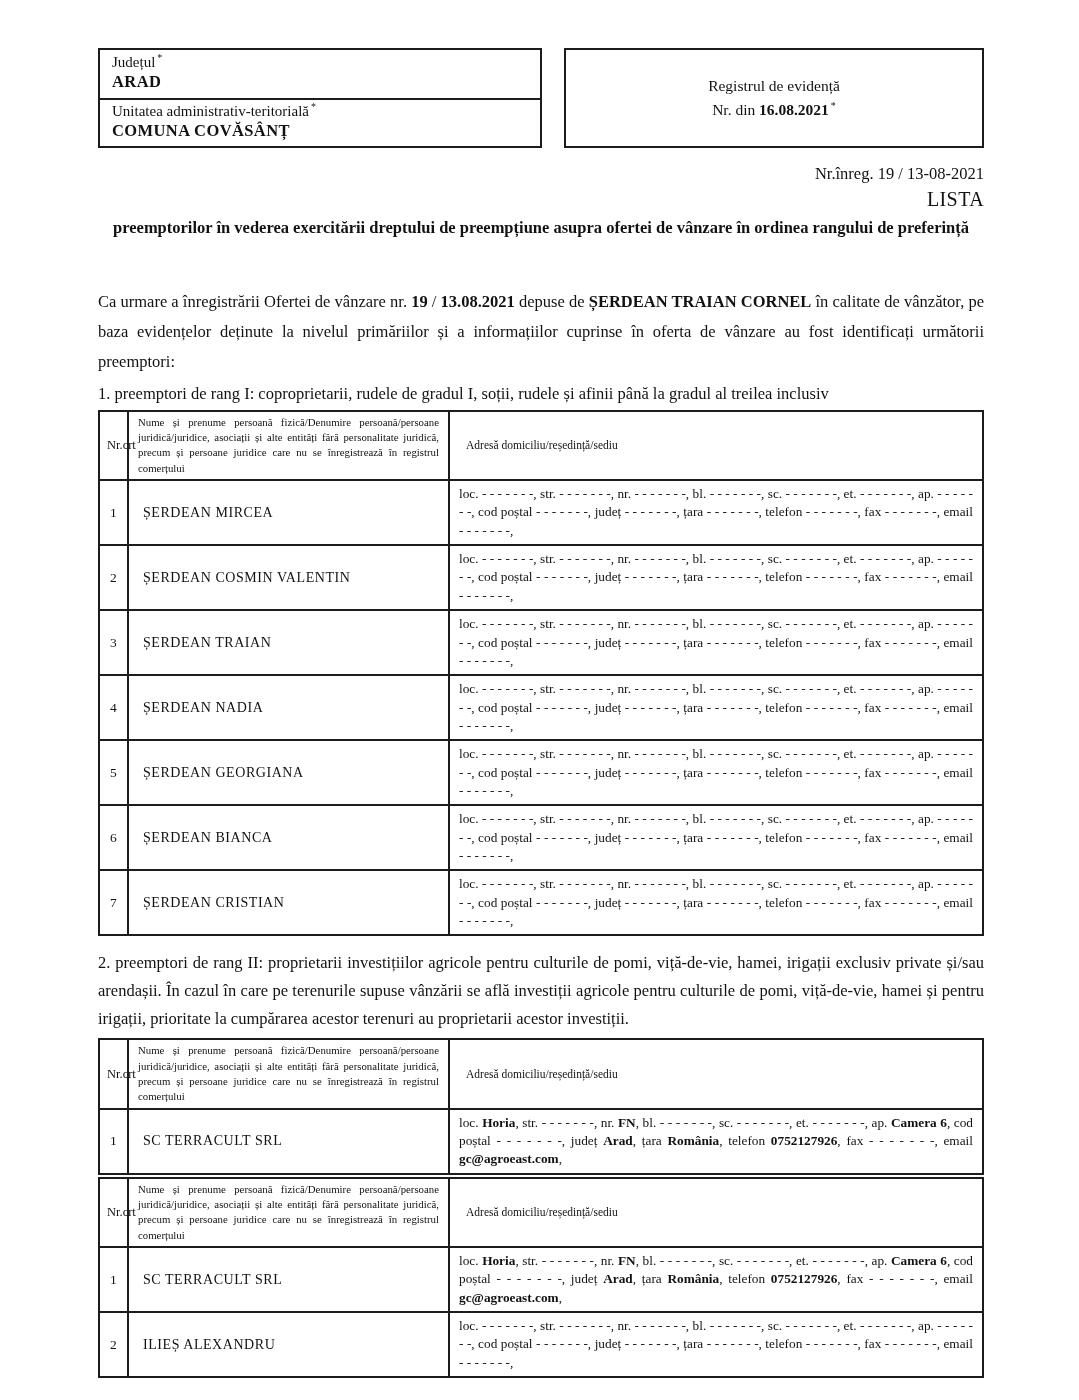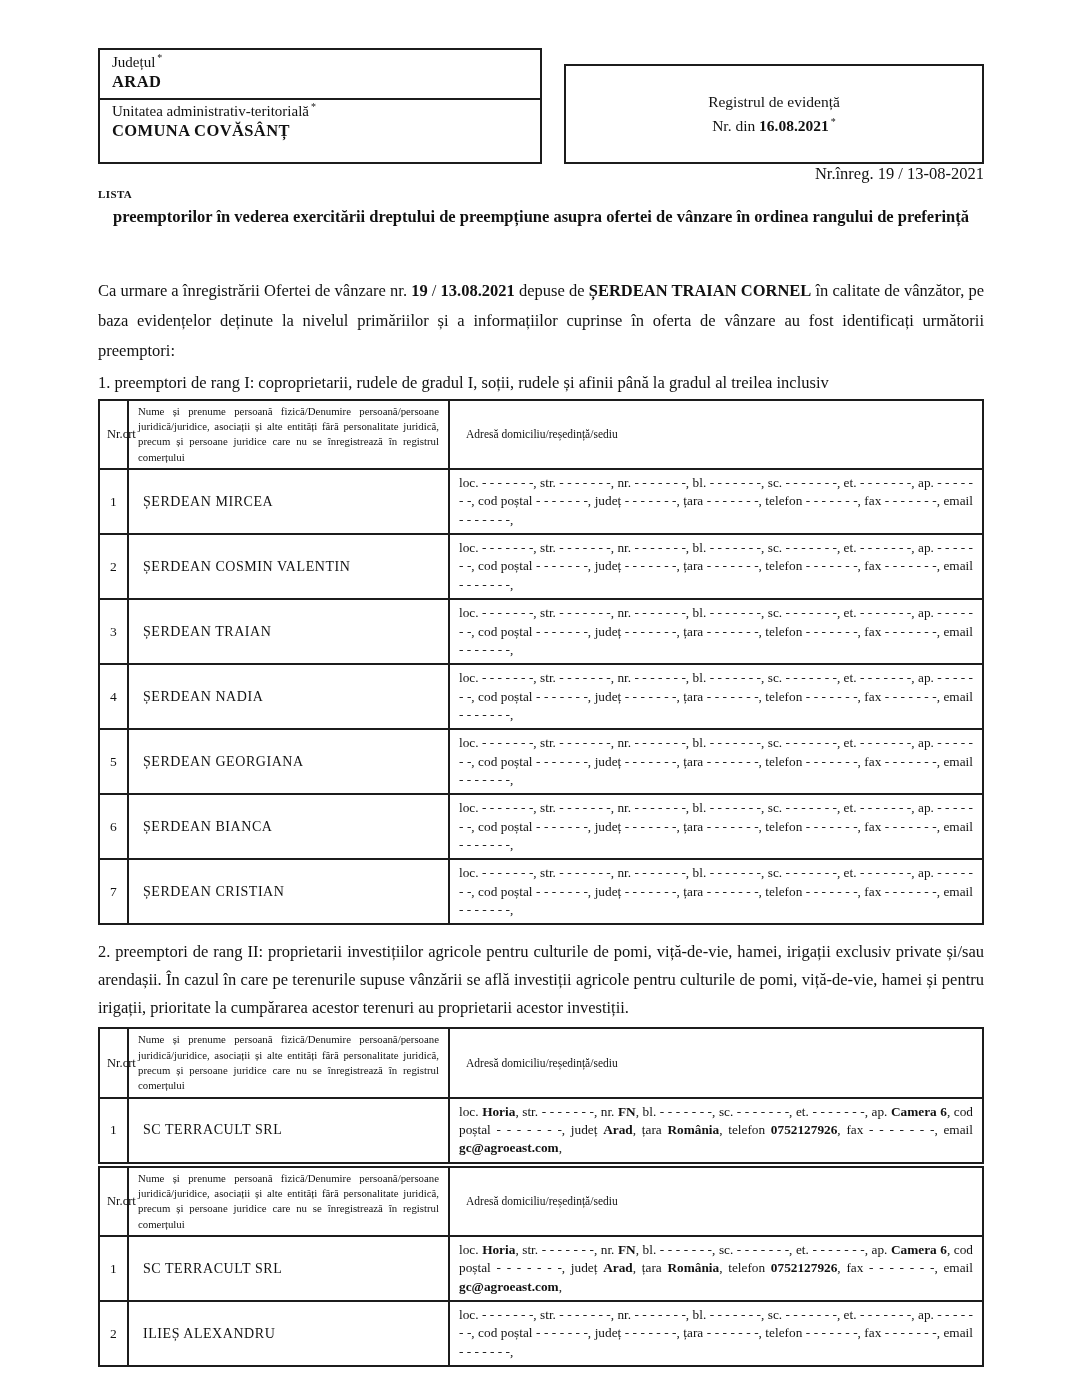--- a/index.html
+++ b/index.html
@@ -3,33 +3,33 @@
 <meta charset="utf-8">
 <style>
   html,body{margin:0;padding:0;background:#ffffff;}
   .page{
     width:1079px;height:1400px;overflow:hidden;box-sizing:border-box;
     padding:48px 95px 0 98px;background:#ffffff;color:#121212;
     font-family:"Liberation Serif","DejaVu Serif",serif;
     position:relative;
   }
   
-  .header-row{display:flex;align-items:flex-end;gap:20px;}
+  .header-row{display:flex;align-items:center;gap:20px;}
   .header-left{width:444px;display:flex;flex-direction:column;}
   .hdr-box{border:2px solid #1c1c1c;box-sizing:border-box;background:#fff;}
   .judet-box{height:52px;padding:4px 12px 2px;}
-  .uat-box{height:66px;margin-top:-2px;padding:3px 12px 0;}
+  .uat-box{height:50px;margin-top:-2px;padding:3px 12px 0;}
   .hdr-label{font-size:15px;}
   .hdr-value{font-weight:bold;font-size:16.5px;letter-spacing:.4px;margin-top:1px;}
   .registru-box{flex:1;margin-left:2px;height:100px;display:flex;flex-direction:column;
     justify-content:center;text-align:center;font-size:15.5px;line-height:1.55;}
   sup.star{font-size:10px;vertical-align:super;line-height:0;margin-left:2px;}
   
-  .nrinreg{text-align:right;font-size:16.5px;}
-  .doc-title{text-align:left;font-weight:bold;font-size:11px;margin-top:4px;letter-spacing:.4px;}
+  .nrinreg{text-align:right;font-size:16.5px;margin-top:16px;}
+  .doc-title{text-align:right;font-weight:normal;font-size:20px;margin-top:4px;letter-spacing:.4px;}
   .doc-subtitle{text-align:center;font-weight:bold;font-size:16.5px;line-height:1.8;margin-top:2px;}
   
   .intro{margin:44px 0 0;text-align:justify;font-size:16.5px;line-height:1.82;}
   .section-h{margin:3px 0 2px;font-size:16.5px;line-height:1.7;}
   .section-p{margin:13px 0 5px;text-align:justify;font-size:16.5px;line-height:1.7;}
   
   table.doc{width:100%;border-collapse:collapse;table-layout:fixed;margin-top:2px;}
   table.doc th,table.doc td{border:2px solid #1c1c1c;box-sizing:border-box;vertical-align:middle;}
   th{font-weight:normal;}
   .c-nr{width:29px;}

